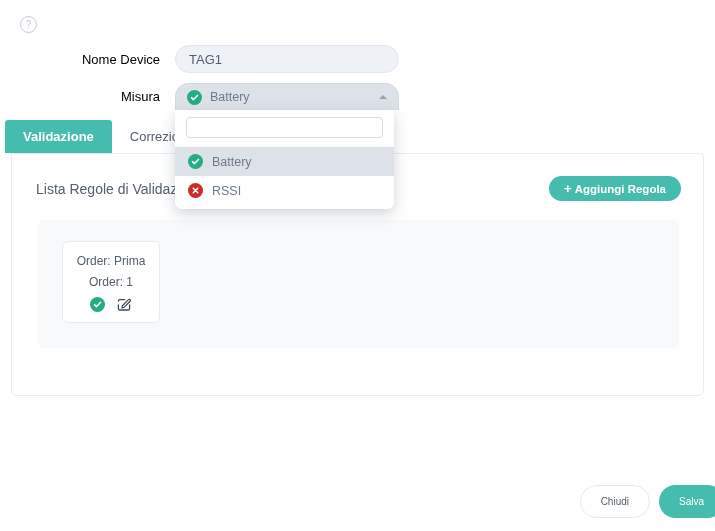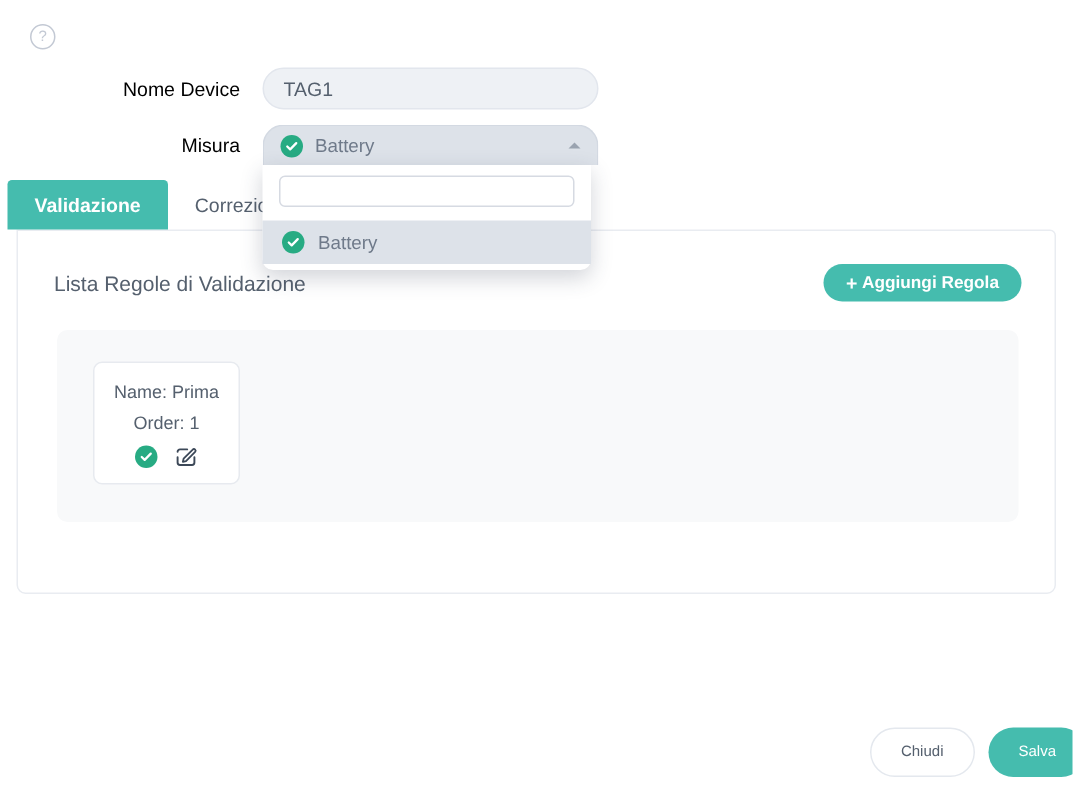--- a/index.html
+++ b/index.html
@@ -305,20 +305,28 @@
 
         <div class="dd-option selected">
           <span class="badge ok">
             <svg width="9" height="9" viewBox="0 0 12 12">
                 <path d="M2 6.2 L4.6 8.8 L10 3.2" stroke="#ffffff" stroke-width="2" fill="none" stroke-linecap="round" stroke-linejoin="round"></path>
               </svg>
           </span>
           <span class="opt-label">Battery</span>
         </div>
 
+        <div class="dd-option">
+          <span class="badge err">
+            <svg width="9" height="9" viewBox="0 0 12 12">
+                <path d="M3 3 L9 9 M9 3 L3 9" stroke="#ffffff" stroke-width="2" fill="none" stroke-linecap="round"></path>
+              </svg>
+          </span>
+          <span class="opt-label">RSSI</span>
+        </div>
       </div>
 
     </div>
   </div>
 
 </div>
 
 <div class="tabs-row">
   <div class="tab active">Validazione</div>
   <div class="tab">Correzione</div>
@@ -329,21 +337,21 @@
   <div class="panel-head">
     <span class="panel-title">Lista Regole di Validazione</span>
     <button class="add-rule-btn">
       <span class="plus">+</span>
       <span>Aggiungi Regola</span>
     </button>
   </div>
 
   <div class="rules-area">
     <div class="rule-card">
-      <div class="rule-line">Name: Prima</div>
+      <div class="rule-line">Order: Prima</div>
       <div class="rule-line">Order: 1</div>
       <div class="rule-actions">
         <span class="icon-btn badge ok">
           <svg width="9" height="9" viewBox="0 0 12 12">
               <path d="M2 6.2 L4.6 8.8 L10 3.2" stroke="#ffffff" stroke-width="2" fill="none" stroke-linecap="round" stroke-linejoin="round"></path>
             </svg>
         </span>
         <span class="icon-btn">
           <svg width="16" height="16" viewBox="0 0 20 20">
             <path d="M3 6.5 a2 2 0 0 1 2-2 h6 M17 11 v4.5 a2 2 0 0 1-2 2 H5 a2 2 0 0 1-2-2 V11" stroke="#3c4858" stroke-width="1.6" fill="none" stroke-linecap="round"></path>

